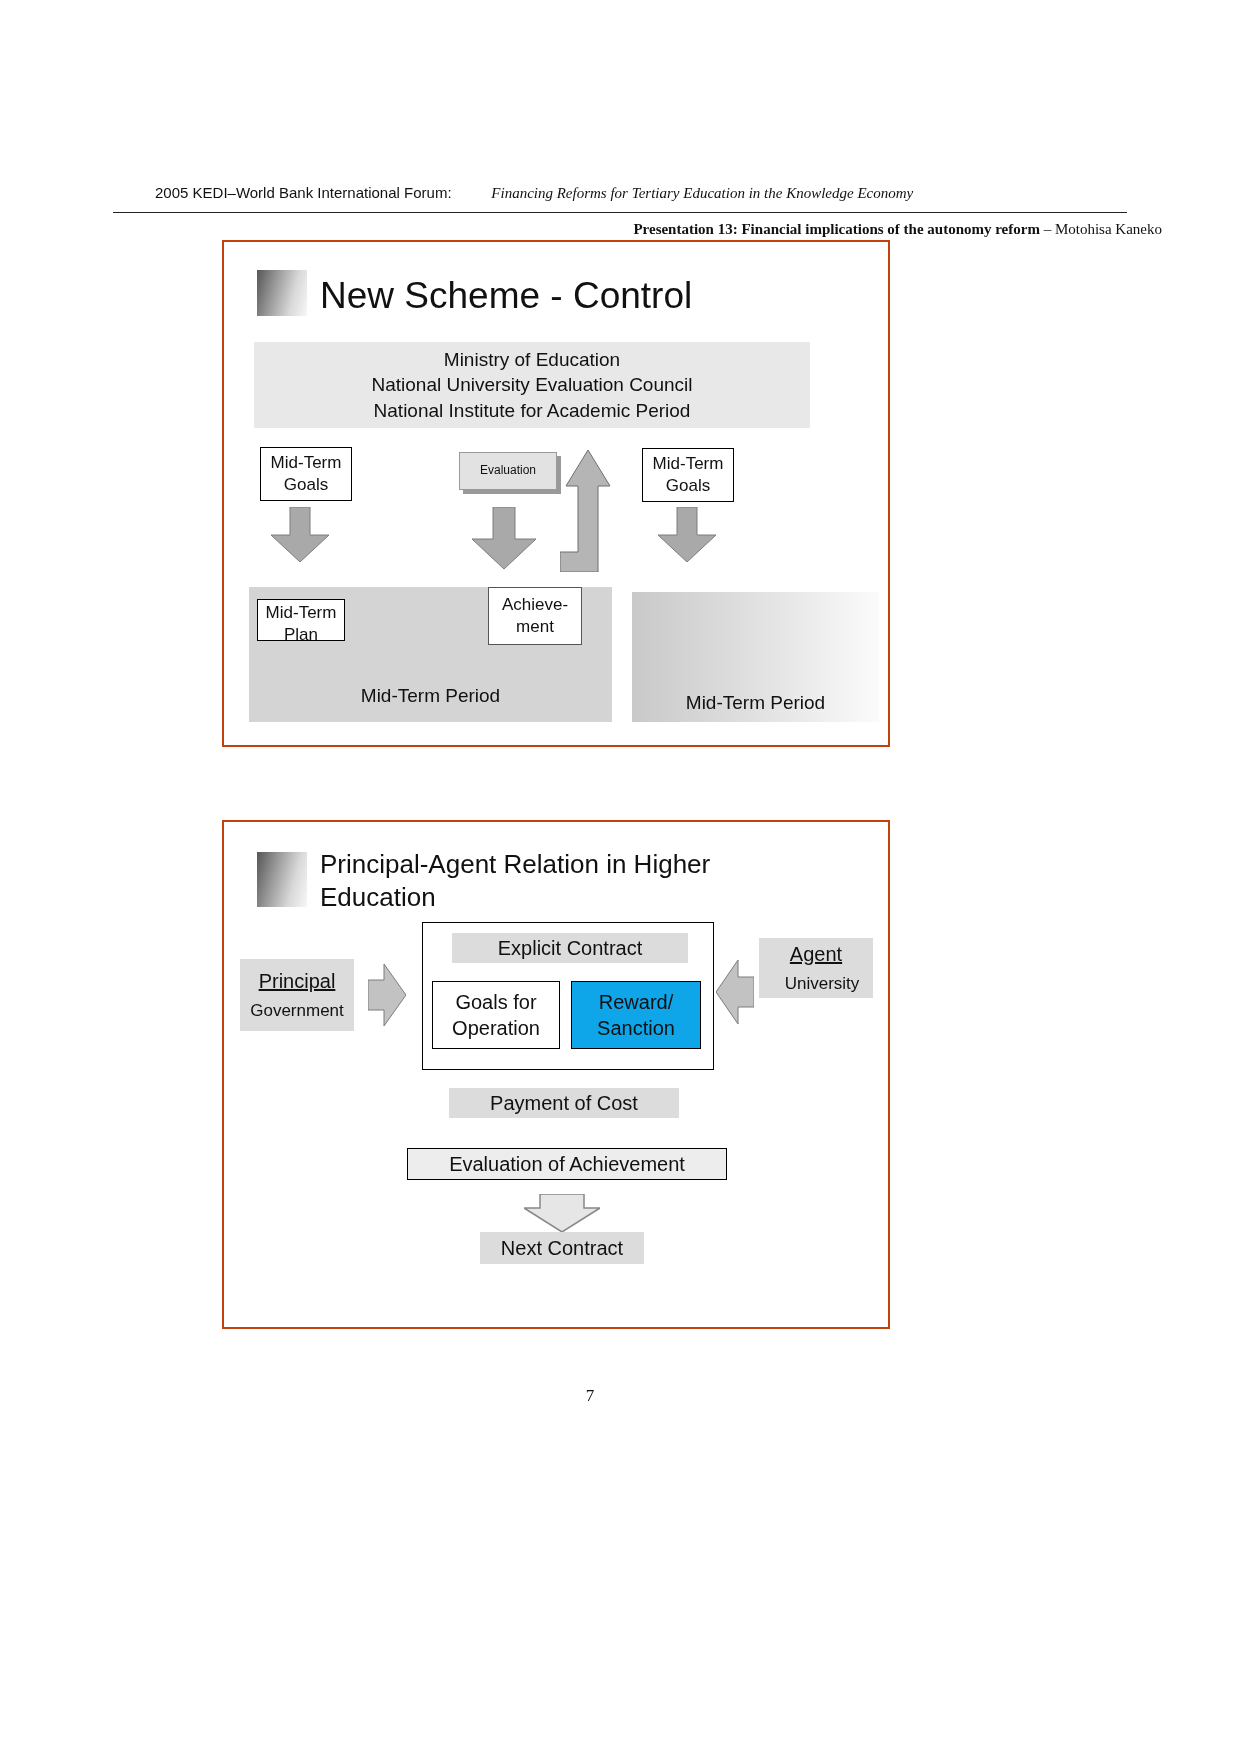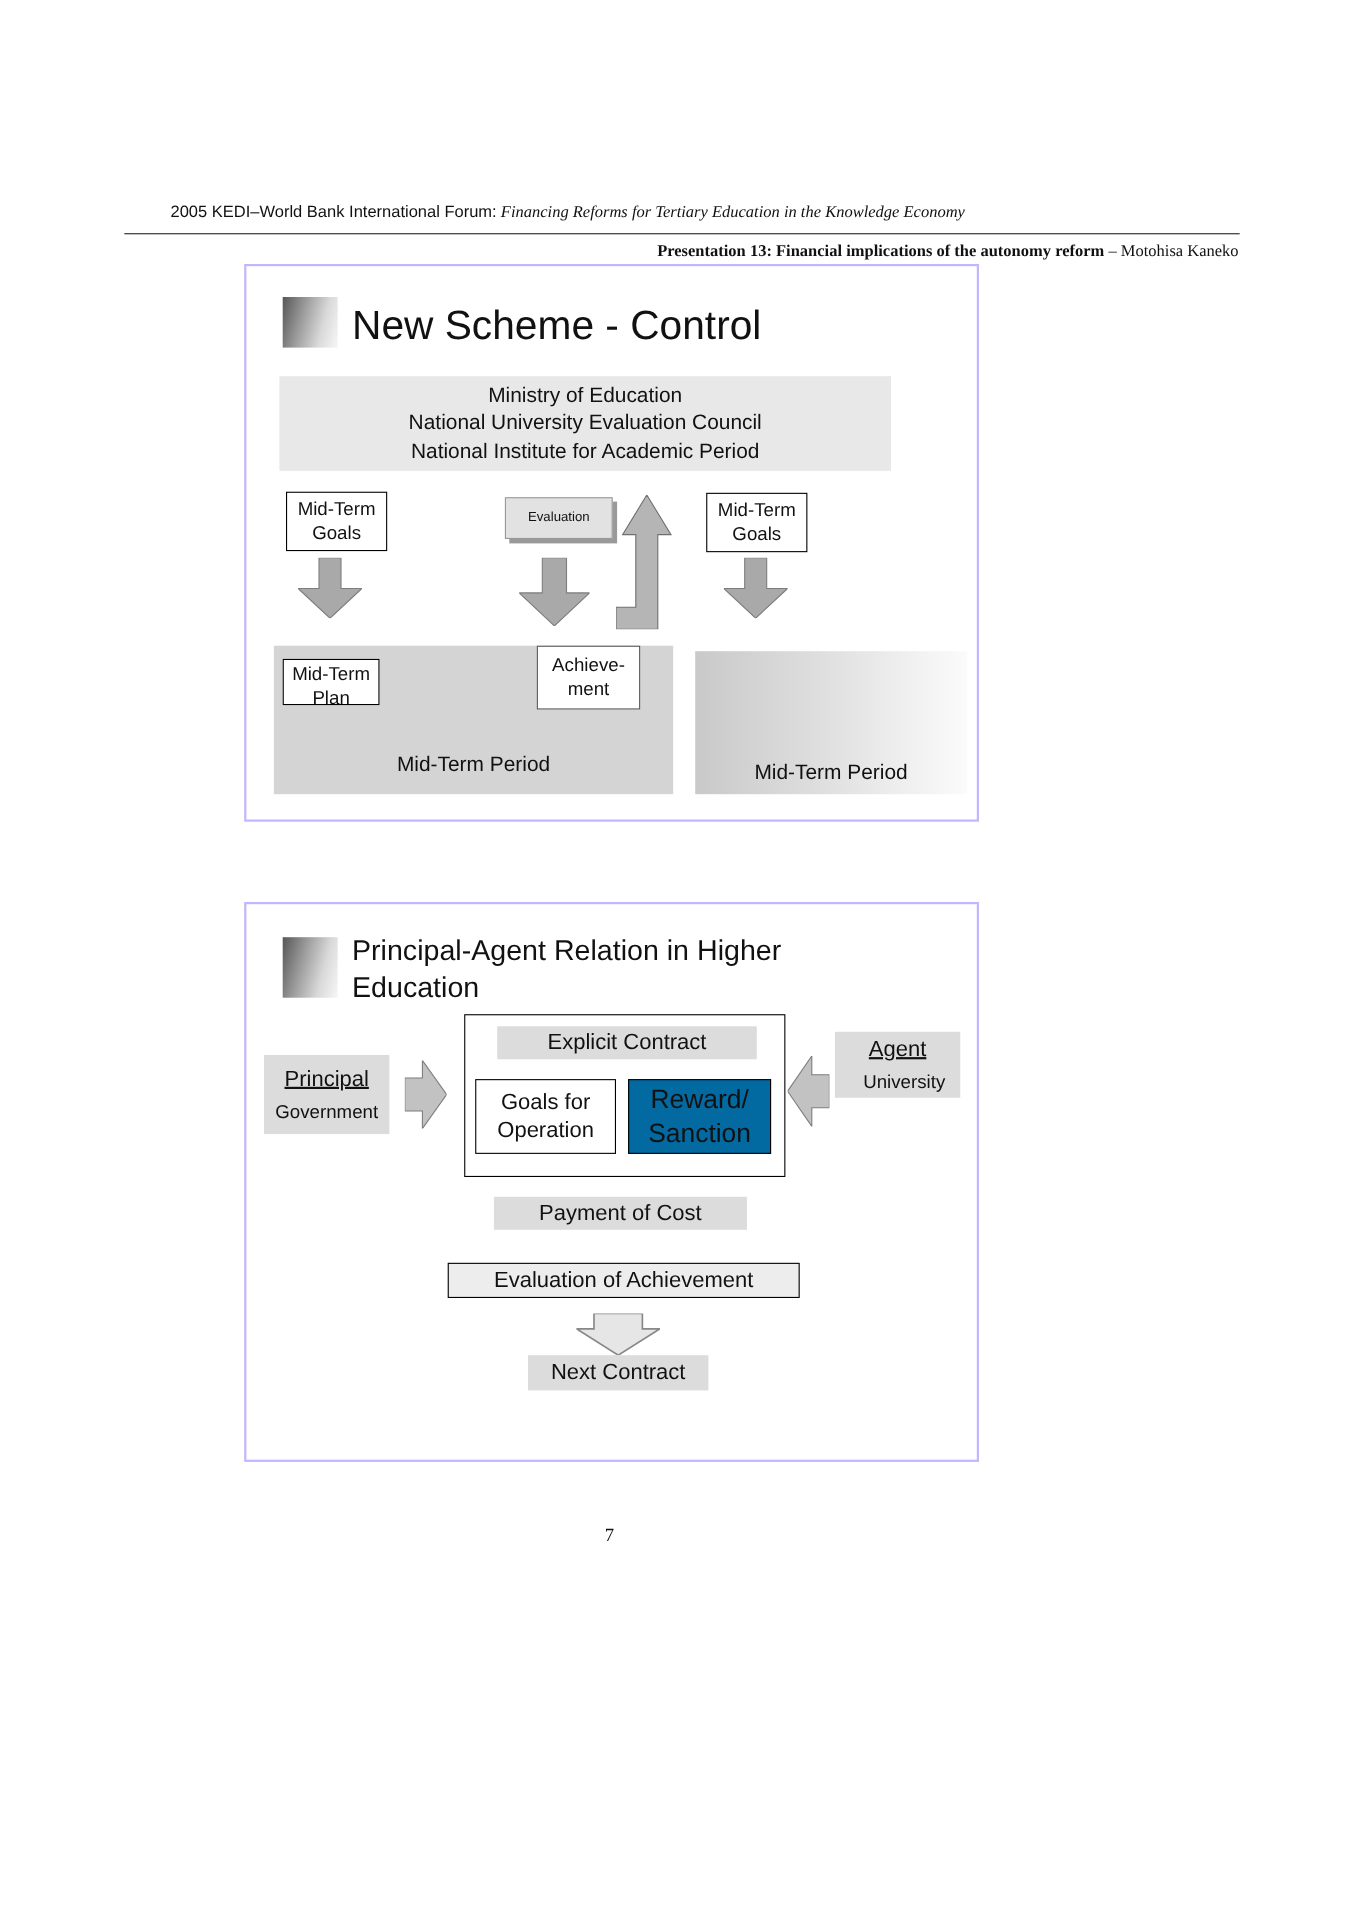--- a/index.html
+++ b/index.html
@@ -1,21 +1,21 @@
 <!DOCTYPE html>
 <html><head>
 <meta charset="utf-8">
 <style>
   html,body { margin:0; padding:0; background:#fff; }
   .page { position:relative; width:1240px; height:1755px; background:#ffffff;
           font-family:"Liberation Sans", sans-serif; color:#111; overflow:hidden; }
   .abs { position:absolute; }
-  .serif { font-family:"Liberation Serif", serif; }
+  .serif { font-family:"Liberation Serif", serif;margin-left:36px; }
   .pre { white-space:pre-line; }
-  .frame { position:absolute; border:2px solid #c4b5fd; background:#fff;text-decoration:underline; }
+  .frame { position:absolute; border:2px solid #c2410c; background:#fff;text-decoration:underline; }
   .bullet { background:linear-gradient(105deg,#565656 0%,#9a9a9a 35%,#d9d9d9 70%,#f7f7f7 100%); }
   .cbox { position:absolute; display:flex; align-items:center; justify-content:center;
           text-align:center; line-height:1.3; }
   .wbox { border:1px solid #000; background:#fff; }
   .graybar { background:#dcdcdc; }
   .evalshadow { background:#e2e2e2; border:1px solid #9a9a9a; box-shadow:4px 4px 0 #999999; }
   .period-left { background:#d4d4d4; }
   .period-right { background:linear-gradient(to right,#c9c9c9 0%,#dedede 45%,#fbfbfb 100%); }
   .underlined { text-decoration:underline; }
   svg { display:block; }
@@ -100,22 +100,22 @@
     <div class="abs bullet" style="left:33px; top:30px; width:50px; height:55px;"></div>
 
     <div class="abs pre" style="left:96px; top:26px; width:440px; font-size:26px; line-height:1.25;">Principal-Agent Relation in Higher
 Education</div>
 
     <div class="abs" style="left:198px; top:100px; width:290px; height:146px; border:1.5px solid #000; background:#fff;">
       <div class="cbox graybar" style="left:29px; top:10px; width:236px; height:30px; font-size:20px;">Explicit Contract</div>
       <div class="cbox pre" style="left:9px; top:58px; width:126px; height:66px; font-size:20px;
            background:#fff; border:1.5px solid #000;">Goals for
 Operation</div>
-      <div class="cbox pre" style="left:148px; top:58px; width:128px; height:66px; font-size:24px;
-           background:#0369a1; border:1.5px solid #000;">Reward/
+      <div class="cbox pre" style="left:148px; top:58px; width:128px; height:66px; font-size:20px;
+           background:#0ea5e9; border:1.5px solid #000;">Reward/
 Sanction</div>
     </div>
 
     <div class="cbox graybar" style="left:16px; top:137px; width:114px; height:72px; flex-direction:column;">
       <div class="underlined" style="font-size:20px;">Principal</div>
       <div style="font-size:17px; margin-top:6px;">Government</div>
     </div>
 
     <div class="abs" style="left:144px; top:142px;">
       <svg width="38" height="62" viewBox="0 0 38 62">

